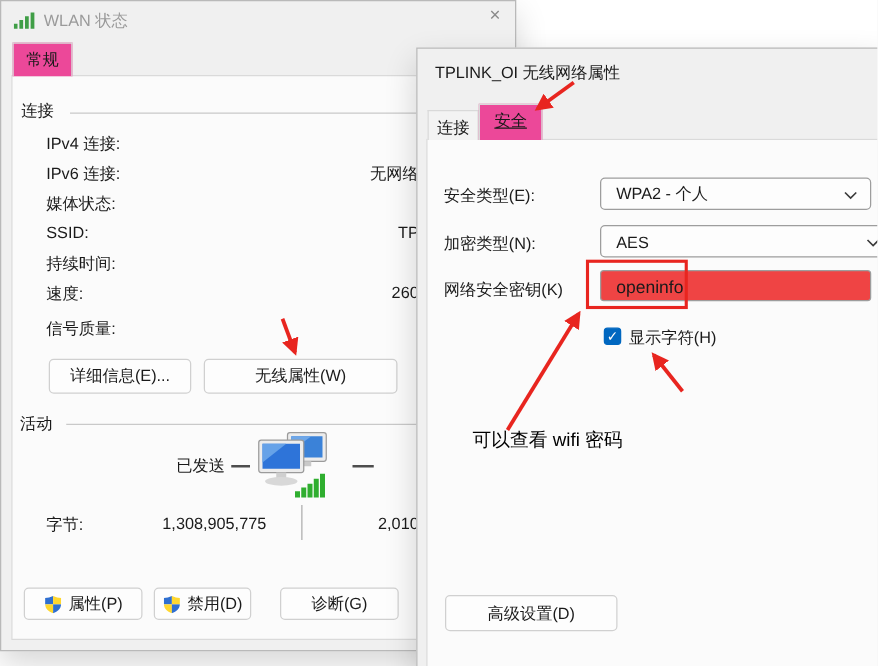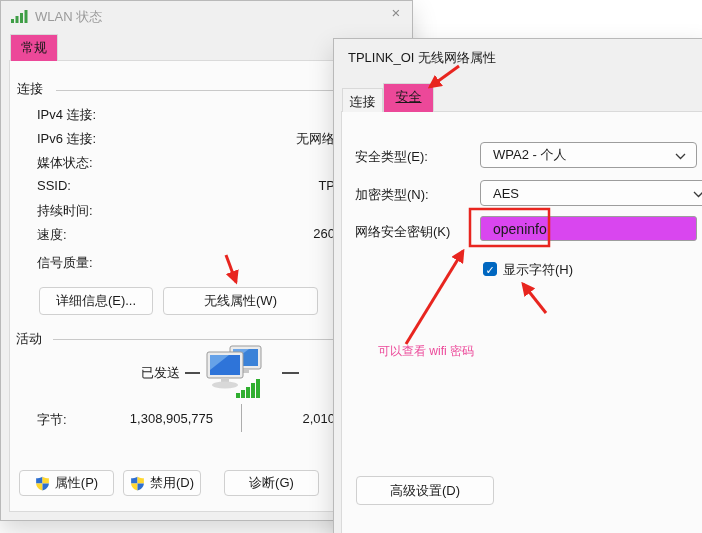--- a/index.html
+++ b/index.html
@@ -39,34 +39,34 @@
     display:flex; align-items:center; justify-content:center; gap:5px;
     cursor:default;
   }
   .combo {
     position:absolute; background:#fdfdfd; border:1px solid #9d9d9d;
     border-radius:4px; display:flex; align-items:center;
     padding:12px 12px; font-size:13px;
   }
   .combo .chev { position:absolute; right:10px; top:10px; }
   .textfield {
-    position:absolute; background:#d946ef; border:1px solid #9d9d9d;
+    position:absolute; background:#ef4444; border:1px solid #9d9d9d;
     border-radius:3px; display:flex; align-items:center;
     padding:0 12px; font-size:14px;
   }
   .checkbox {
     position:absolute; width:14px; height:14px; border-radius:3px;
     background:#0067c0; color:#fff; font-size:11px; line-height:14px;
     text-align:center; border:1px solid #0067c0;
   }
   .vsep { position:absolute; width:1px; background:#adadad; }
   .dash { position:absolute; height:2px; background:#4d4d4d; }
   #annot-overlay { position:absolute; left:0; top:0; z-index:9; pointer-events:none; }
   .annot-note {
-    position:absolute; z-index:10; color:#ec4899; font-size:12px; pointer-events:none;
+    position:absolute; z-index:10; color:#000000; font-size:15px; pointer-events:none;
   }
   .z1 { z-index:1; }
 </style>
 </head>
 <body>
 
 <svg width="0" height="0" style="position:absolute">
   <defs>
     <clipPath id="shield-clip">
       <path d="M8 0.8 C10.2 1.9 12.7 2.4 14.8 2.5 L14.8 7.5 C14.8 11.8 12 14.3 8 15.5 C4 14.3 1.2 11.8 1.2 7.5 L1.2 2.5 C3.3 2.4 5.8 1.9 8 0.8 Z"></path>

